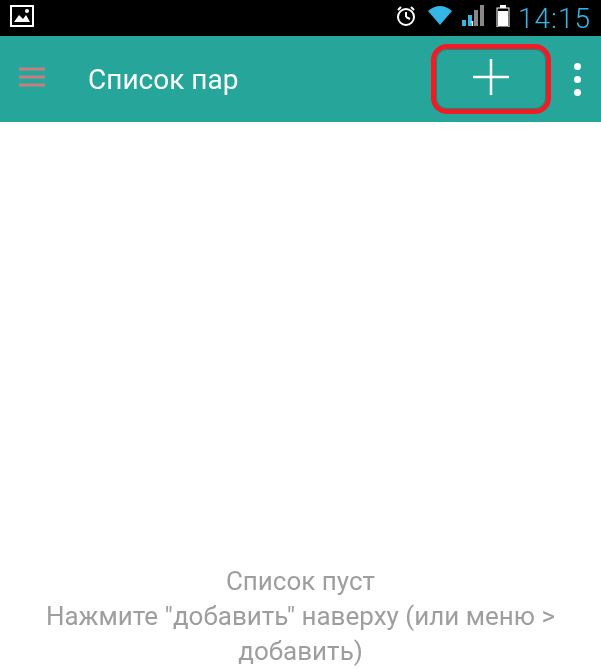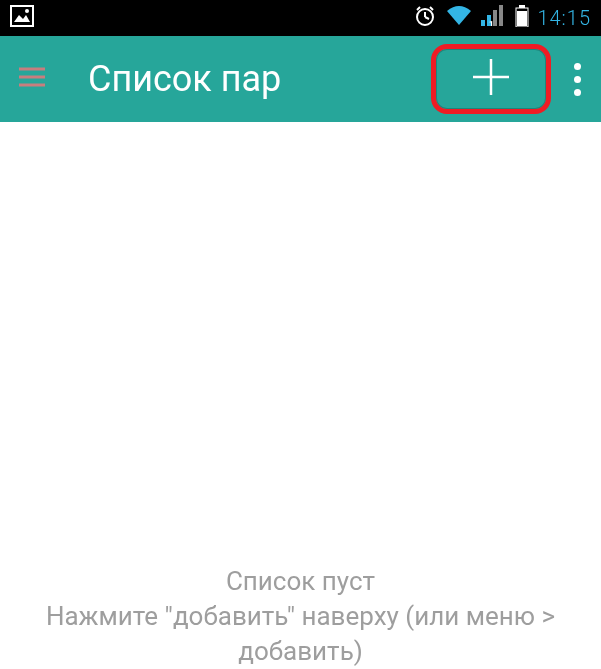--- a/index.html
+++ b/index.html
@@ -29,21 +29,21 @@
       align-items: center;
       gap: 8px;
     }
     .status-right {
       display: flex;
       align-items: center;
       gap: 8px;
     }
     .clock {
       color: #33b5e5;
-      font-size: 20px;
+      font-size: 28px;
       font-weight: 300;
       letter-spacing: 1px;
     }
     .app-bar {
       height: 86px;
       background: #26a69a;
       display: flex;
       align-items: center;
       padding: 0 12px;
       position: relative;
@@ -51,21 +51,21 @@
     .menu-btn {
       width: 40px;
       height: 40px;
       display: flex;
       align-items: center;
       justify-content: center;
       cursor: pointer;
     }
     .app-title {
       color: #ffffff;
-      font-size: 36px;
+      font-size: 28px;
       font-weight: 400;
       margin-left: 36px;
       flex: 1;
     }
     .add-btn-wrapper {
       width: 120px;
       height: 70px;
       border: 5px solid #ef1c24;
       border-radius: 16px;
       display: flex;

